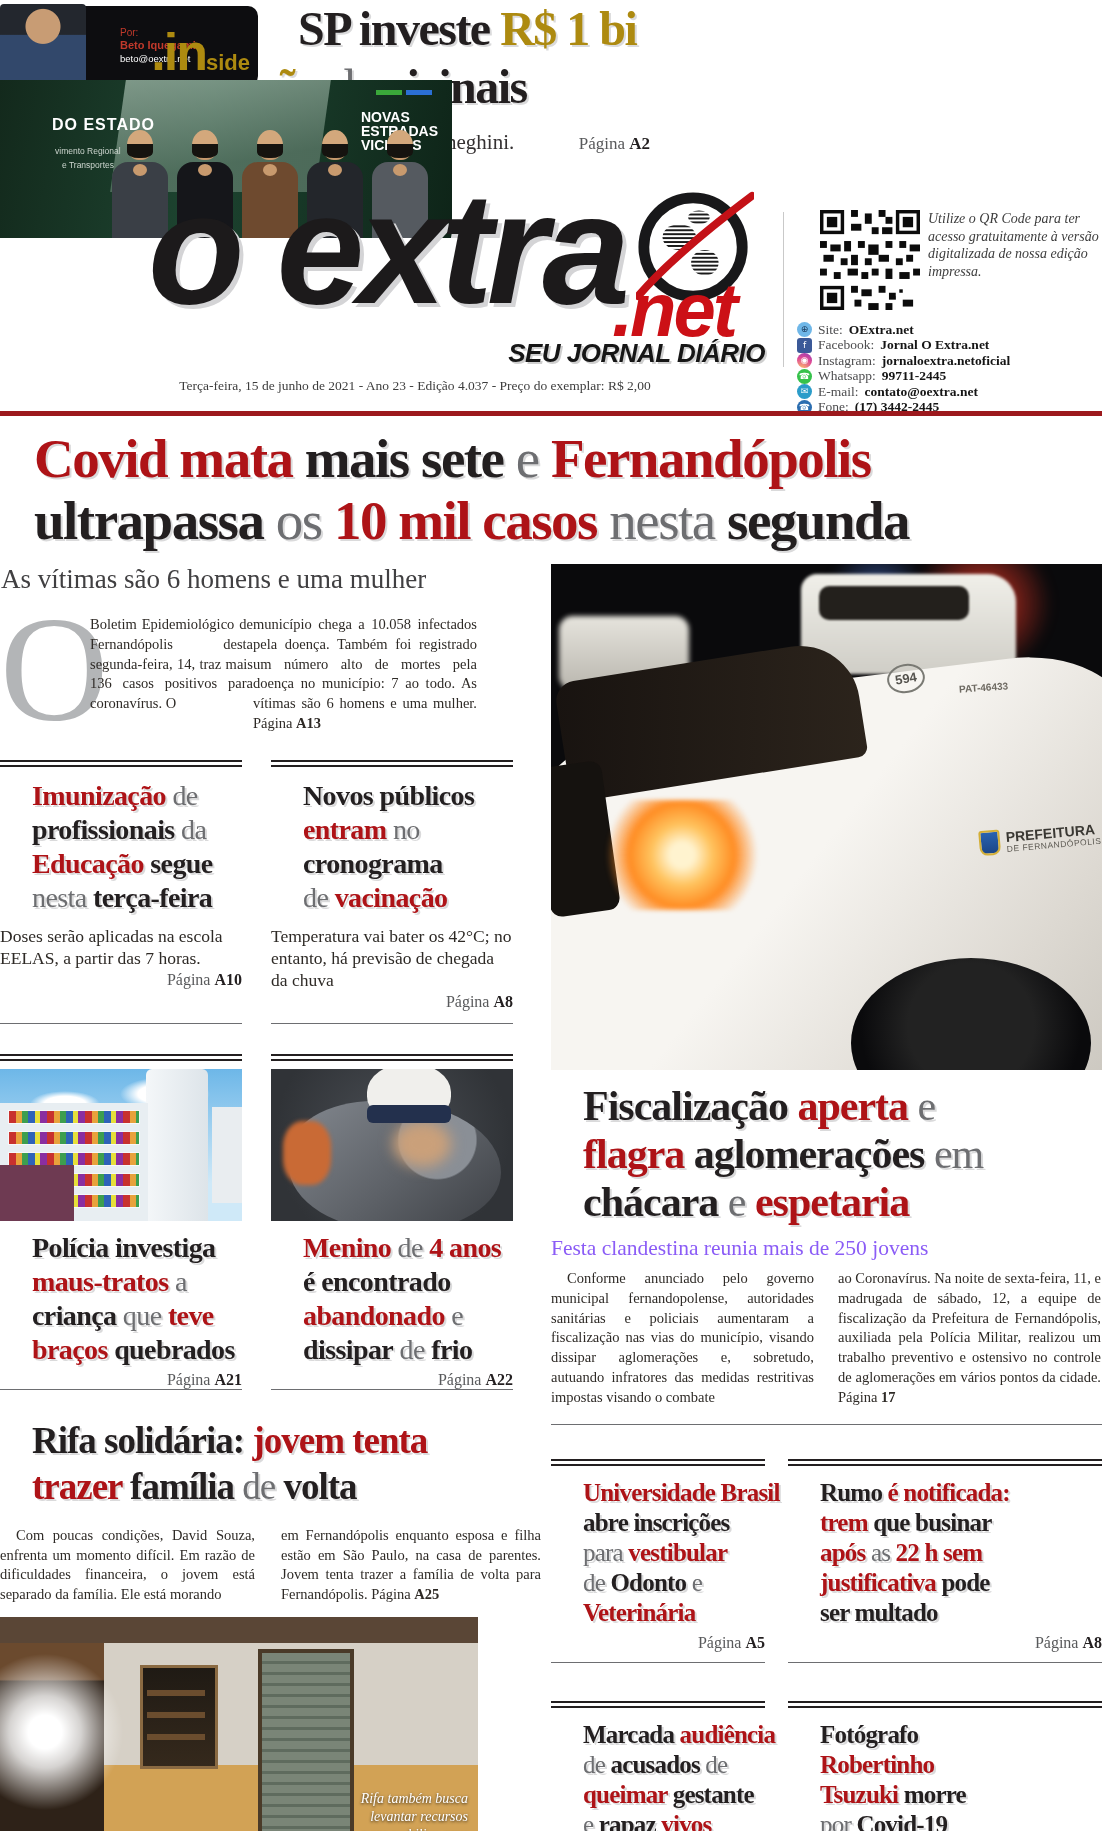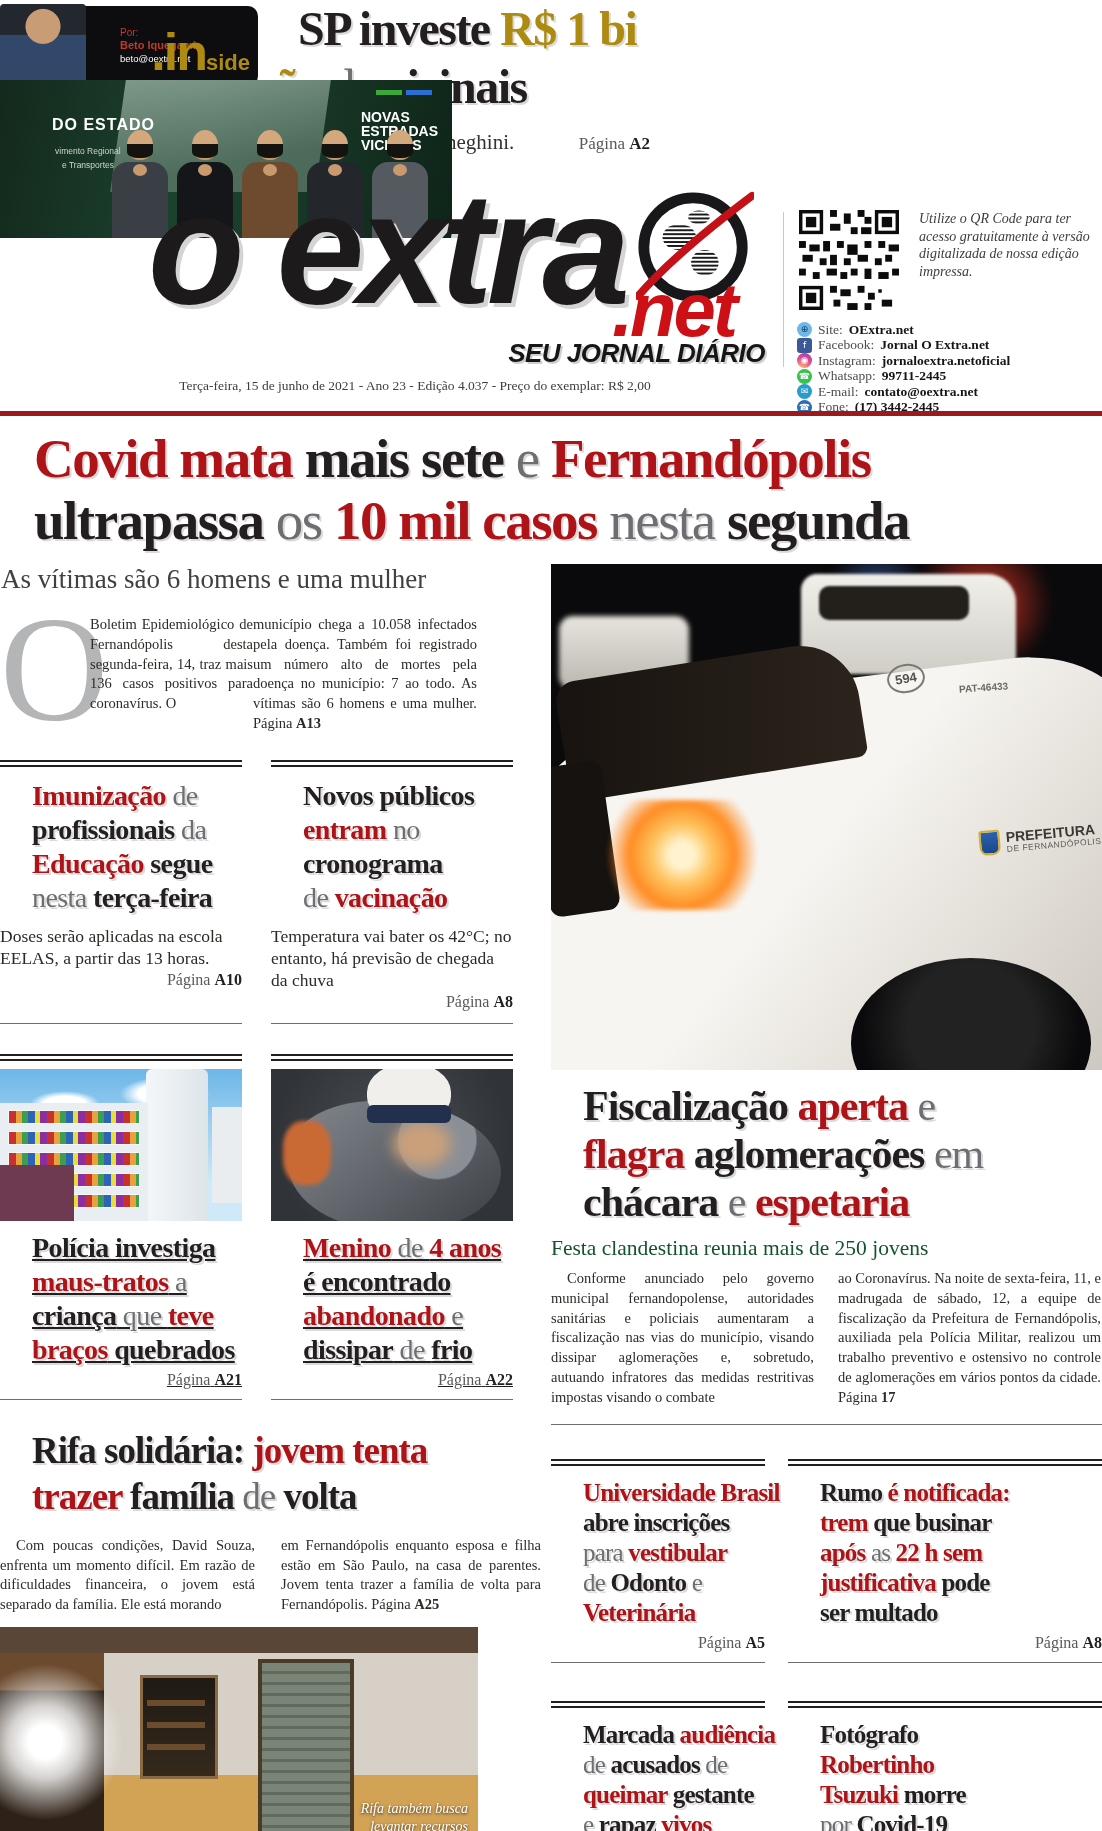--- a/index.html
+++ b/index.html
@@ -60,21 +60,21 @@
   .fig .bod{position:absolute;bottom:0;left:0;width:56px;height:76px;border-radius:16px 16px 0 0;}
   .fig .fist{position:absolute;top:34px;left:21px;width:14px;height:12px;border-radius:50%;background:#c89a6e;}
   
   .masthead{position:relative;height:246px;}
   .mh-logo{position:absolute;left:148px;top:-12px;font-family:"Liberation Sans",sans-serif;font-weight:bold;font-style:italic;font-size:158px;letter-spacing:-6px;color:#1c1a1b;text-shadow:4px 4px 0 #d4d4d6;}
   .mh-globe{position:absolute;left:636px;top:16px;}
   .mh-net{position:absolute;left:612px;top:96px;font-family:"Liberation Sans",sans-serif;font-weight:bold;font-style:italic;font-size:76px;letter-spacing:-3px;color:#cc1016;}
   .mh-tagline{position:absolute;left:478px;top:168px;width:287px;text-align:right;font-family:"Liberation Sans",sans-serif;font-weight:bold;font-style:italic;font-size:26px;letter-spacing:-0.5px;color:#161616;text-shadow:2px 2px 0 #cfcfcf;}
   .mh-dateline{position:absolute;left:135px;top:208px;width:560px;text-align:center;font-size:13.5px;color:#3d3d3d;}
   .mh-vline{position:absolute;left:783px;top:42px;width:1px;height:155px;background:#c9c9c9;}
-  .mh-qr{position:absolute;left:799px;top:40px;display:flex;gap:20px;}
+  .mh-qr{position:absolute;left:820px;top:40px;display:flex;gap:8px;}
   .qr-note{width:172px;font-style:italic;font-size:14px;line-height:17.5px;color:#3d3d3d;}
   .mh-contacts{position:absolute;left:797px;top:152px;}
   .contact-row{display:flex;align-items:center;gap:6px;height:15.5px;font-size:13.5px;}
   .contact-row .lab{color:#4d4d4f;}
   .contact-row .val{font-weight:bold;color:#151515;}
   .cicon{width:15px;height:15px;border-radius:50%;color:#fff;font-family:"DejaVu Sans",sans-serif;font-size:9px;line-height:15px;text-align:center;flex:none;}
   .red-rule{position:absolute;left:0;bottom:0;width:100%;height:5px;background:var(--rule-red);}
   
   .main-hl{margin:12px 0 0 2px;}
   .cols{display:flex;margin-top:12px;}
@@ -84,21 +84,21 @@
   .lead-row{display:flex;margin-bottom:26px;}
   .dropcap{width:90px;flex:none;font-size:150px;line-height:108px;color:#b3b5b7;}
   .lead-c1{width:163px;flex:none;}
   .lead-c2{width:224px;flex:none;margin-left:28px;}
   .stories{display:flex;gap:29px;margin-bottom:30px;}
   .story{width:242px;flex:none;padding-bottom:12px;}
   .story .double-rule{margin-bottom:12px;}
   .story .dek{font-size:17.5px;line-height:22px;color:#2e2a26;margin-top:10px;}
   .story .pg-line{text-align:right;margin-top:2px;}
   .photo-stories{display:flex;gap:29px;margin-bottom:28px;}
-  .photo-story{width:242px;flex:none;padding-bottom:10px;text-decoration:underline;}
+  .photo-story{width:242px;flex:none;}
   .photo-story .double-rule{margin-bottom:8px;}
   .photo-story .hl{margin-top:10px;}
   .photo-story .pg-line{text-align:right;margin-top:4px;}
   .ph{position:relative;overflow:hidden;}
   
   .hospital-photo{width:242px;height:152px;background:linear-gradient(180deg,#6db7e8,#cfe9f8 75%);}
   .hp-b1{position:absolute;left:0;bottom:0;width:148px;height:118px;background:#e8eef2;}
   .hp-strip{height:12px;margin:7px 8px 0 8px;border:1px solid #f6f8fa;background:repeating-linear-gradient(90deg,#c8312e 0 7px,#e8a23c 7px 13px,#3d9e4f 13px 19px,#2e63b8 19px 26px,#e6df3a 26px 31px,#8a2ea0 31px 38px);}
   .hp-tower{position:absolute;right:34px;top:0;width:62px;height:152px;background:linear-gradient(90deg,#f4f7f9,#dde4e9);border-radius:6px 6px 0 0;}
   .hp-side{position:absolute;right:0;bottom:18px;width:30px;height:96px;background:#e9edf0;}
@@ -136,21 +136,21 @@
   .pp-headlight{position:absolute;left:46px;top:236px;width:170px;height:110px;background:radial-gradient(circle,#fff3cf 0 12%,#ffc35e 30%,#ff8c23 52%,rgba(255,120,20,0) 75%);filter:blur(2px);}
   .pp-grille{position:absolute;left:-10px;top:200px;width:70px;height:150px;background:#15120f;border-radius:12px;transform:rotate(-8deg);}
   .pp-wheel{position:absolute;left:300px;bottom:-58px;width:240px;height:170px;background:radial-gradient(circle at 50% 40%,#222 0 40%,#0a0a0c 70%);border-radius:50%;}
   .pp-num{position:absolute;left:336px;top:100px;width:34px;height:25px;border:2px solid #7a7a74;border-radius:50%;color:#55534e;font-family:"Liberation Sans",sans-serif;font-weight:bold;font-size:13px;line-height:25px;text-align:center;transform:rotate(-10deg);}
   .pp-pat{position:absolute;left:408px;top:118px;color:#6e6a62;font-family:"Liberation Sans",sans-serif;font-weight:bold;font-size:10px;transform:rotate(-4deg);}
   .pp-badge{position:absolute;left:428px;top:262px;display:flex;align-items:center;gap:6px;transform:rotate(-5deg);}
   .pp-shield{width:17px;height:21px;border:2px solid #d4af37;border-radius:3px 3px 8px 8px;background:linear-gradient(#2a63b0,#1b4687);}
   .pp-badge .t1{font-family:"Liberation Sans",sans-serif;font-weight:bold;font-size:14px;color:#3a3833;line-height:14px;}
   .pp-badge .t2{font-family:"Liberation Sans",sans-serif;font-size:8.5px;color:#5c5952;letter-spacing:.5px;}
   .fisc-hl{margin-top:12px;}
-  .fisc-sub{font-size:21.5px;color:#14532d;margin:10px 0 8px 0;}
+  .fisc-sub{font-size:21.5px;color:#8b5cf6;margin:10px 0 8px 0;}
   .fisc-body{display:flex;gap:24px;}
   .fisc-c1,.fisc-c2{width:263px;flex:none;}
   .fisc-rule{margin-top:16px;border-bottom:1.5px solid #6d6e71;}
   
   .briefs{display:grid;grid-template-columns:214px 314px;column-gap:23px;row-gap:38px;margin-top:34px;}
   .brief{padding-bottom:10px;}
   .brief .double-rule{margin-bottom:12px;}
   .brief .pg-line{text-align:right;margin-top:6px;}
 </style>
 </head>
@@ -353,21 +353,21 @@
 
       <div class="stories">
         <div class="story rule-b">
           <div class="double-rule"></div>
           <div class="hl hl-md">
               <div class="hl-line"><span class="seg-r">Imunização</span><span class="seg-g"> de</span></div>
               <div class="hl-line"><span class="seg-k">profissionais</span><span class="seg-g"> da</span></div>
               <div class="hl-line"><span class="seg-r">Educação</span><span class="seg-k"> segue</span></div>
               <div class="hl-line"><span class="seg-g">nesta </span><span class="seg-k">terça-feira</span></div>
             </div>
-          <div class="dek"><span>Doses serão aplicadas na escola EELAS, a partir das 13 horas.</span></div>
+          <div class="dek"><span>Doses serão aplicadas na escola EELAS, a partir das 7 horas.</span></div>
           <div class="pg-line pageref"><span>Página</span> <b>A10</b></div>
         </div>
         <div class="story rule-b">
           <div class="double-rule"></div>
           <div class="hl hl-md">
               <div class="hl-line"><span class="seg-k">Novos públicos</span></div>
               <div class="hl-line"><span class="seg-r">entram</span><span class="seg-g"> no</span></div>
               <div class="hl-line"><span class="seg-k">cronograma</span></div>
               <div class="hl-line"><span class="seg-g">de </span><span class="seg-r">vacinação</span></div>
             </div>

